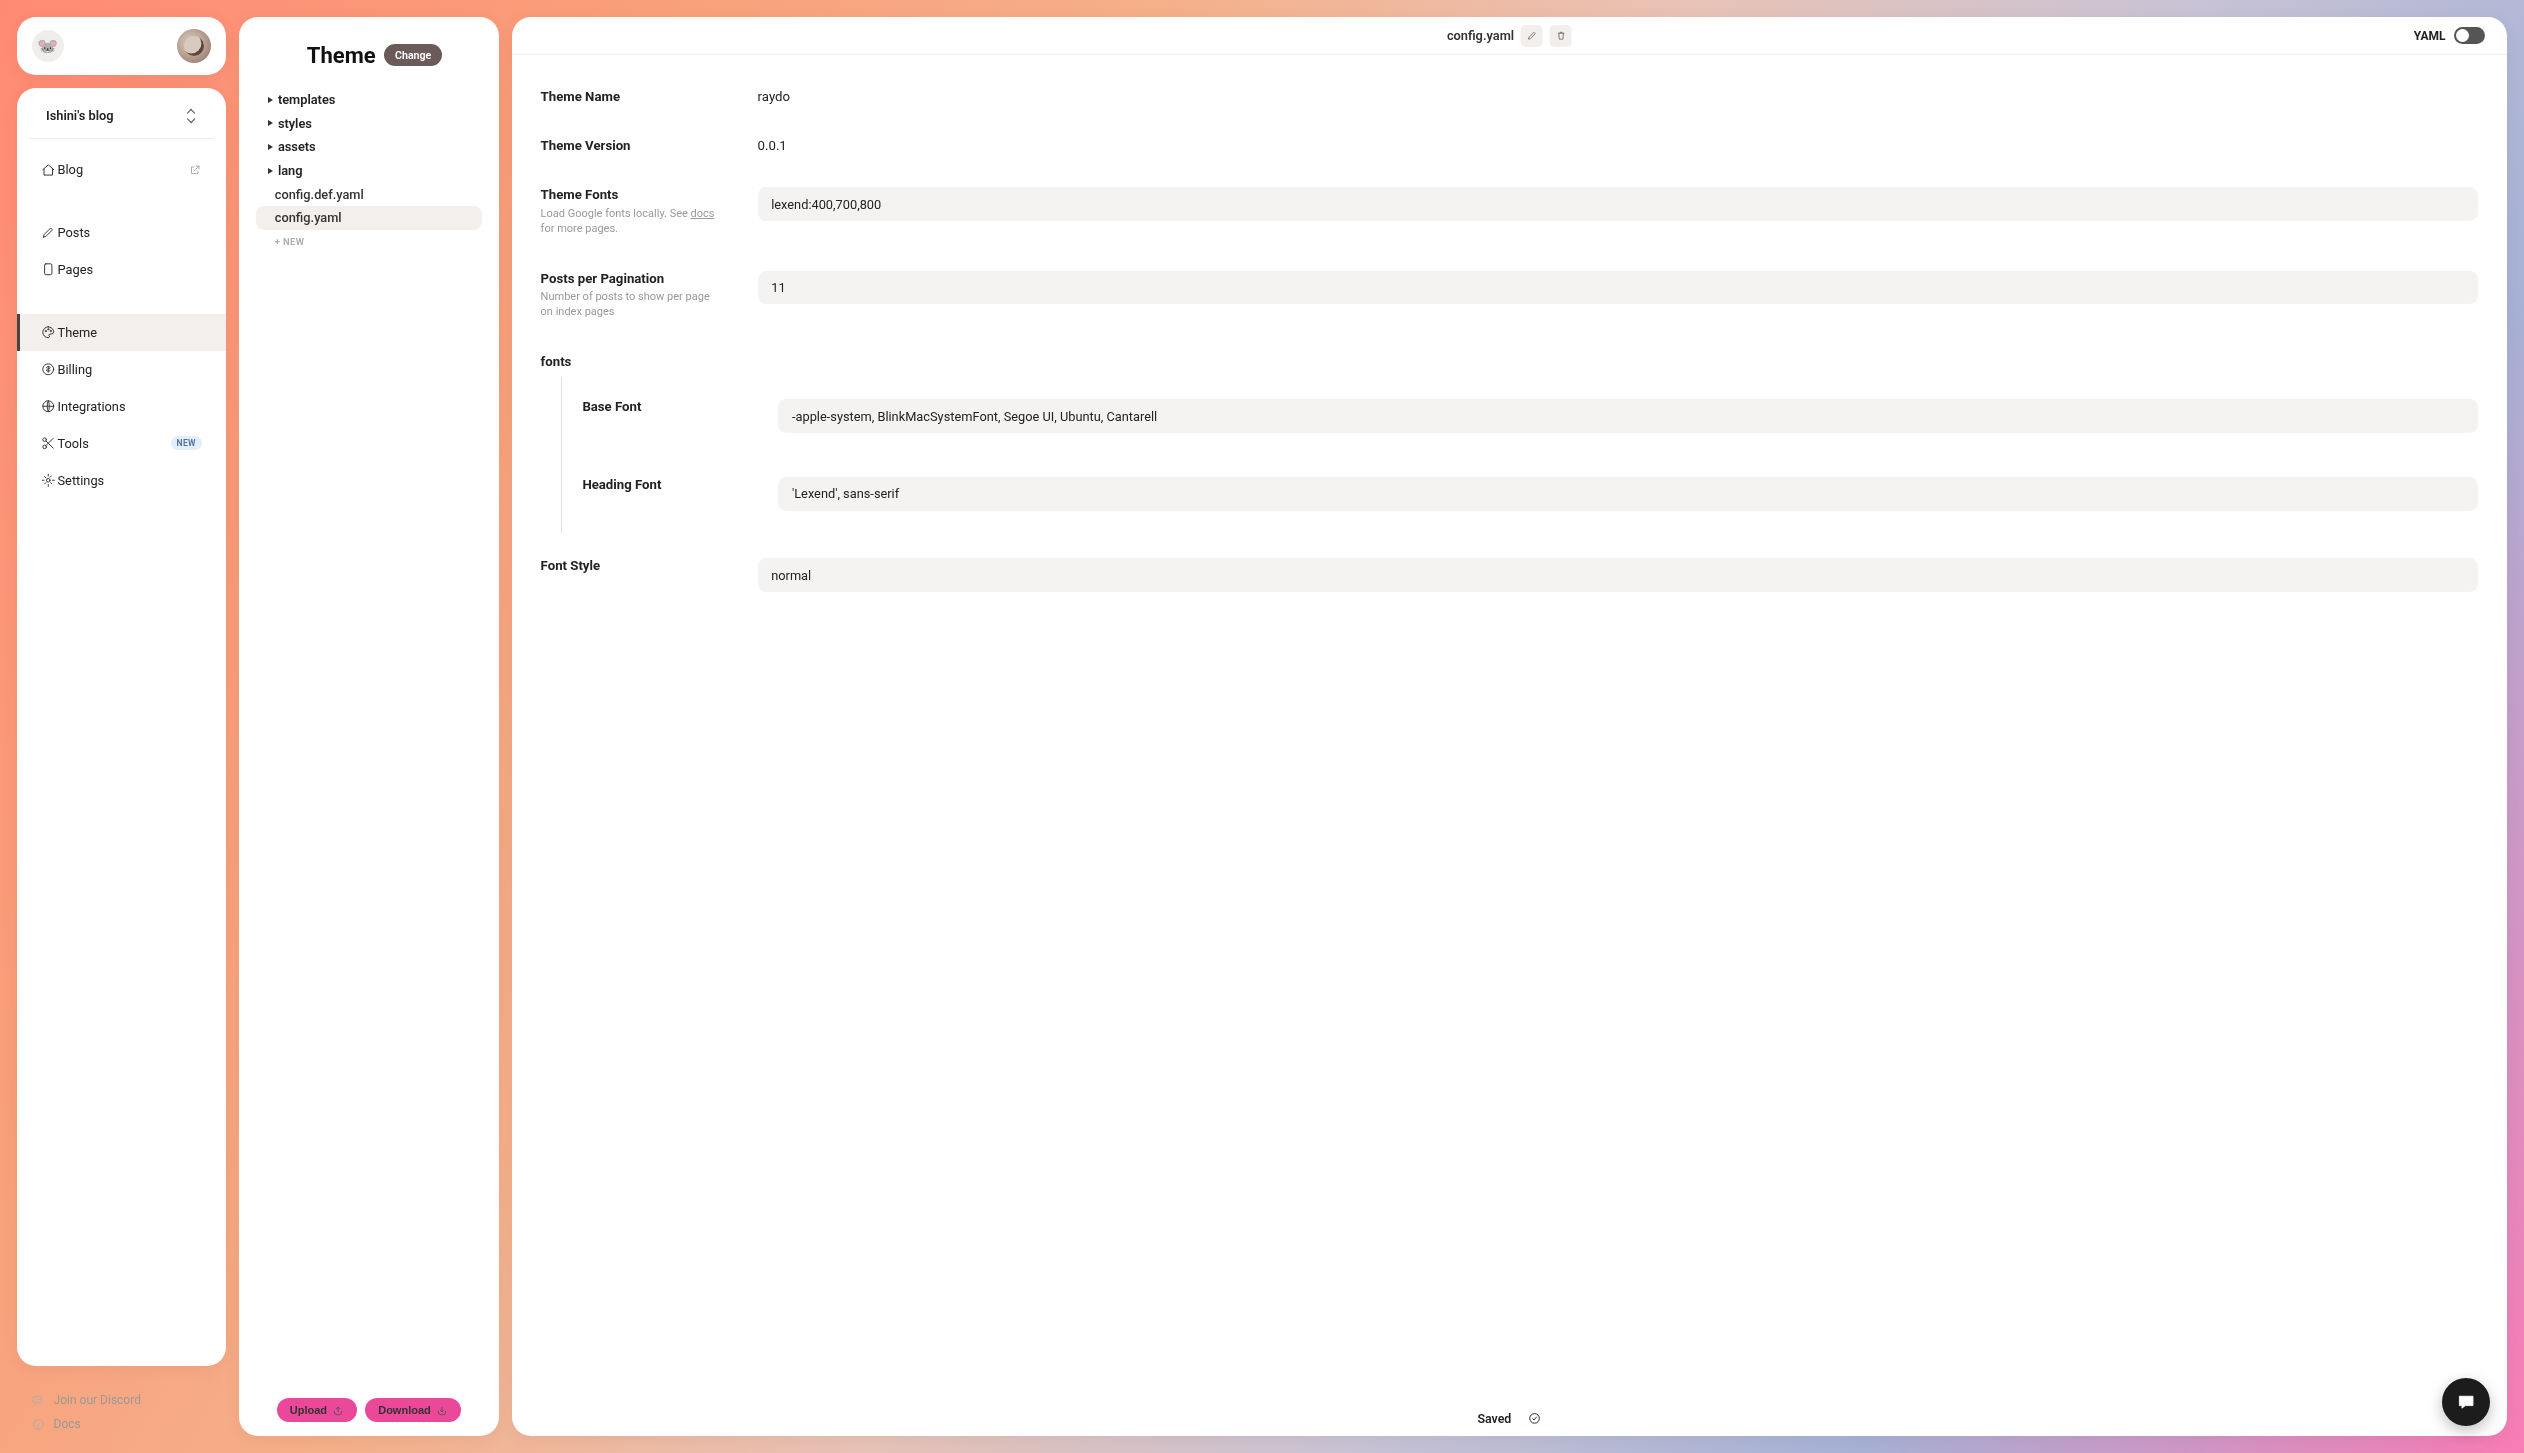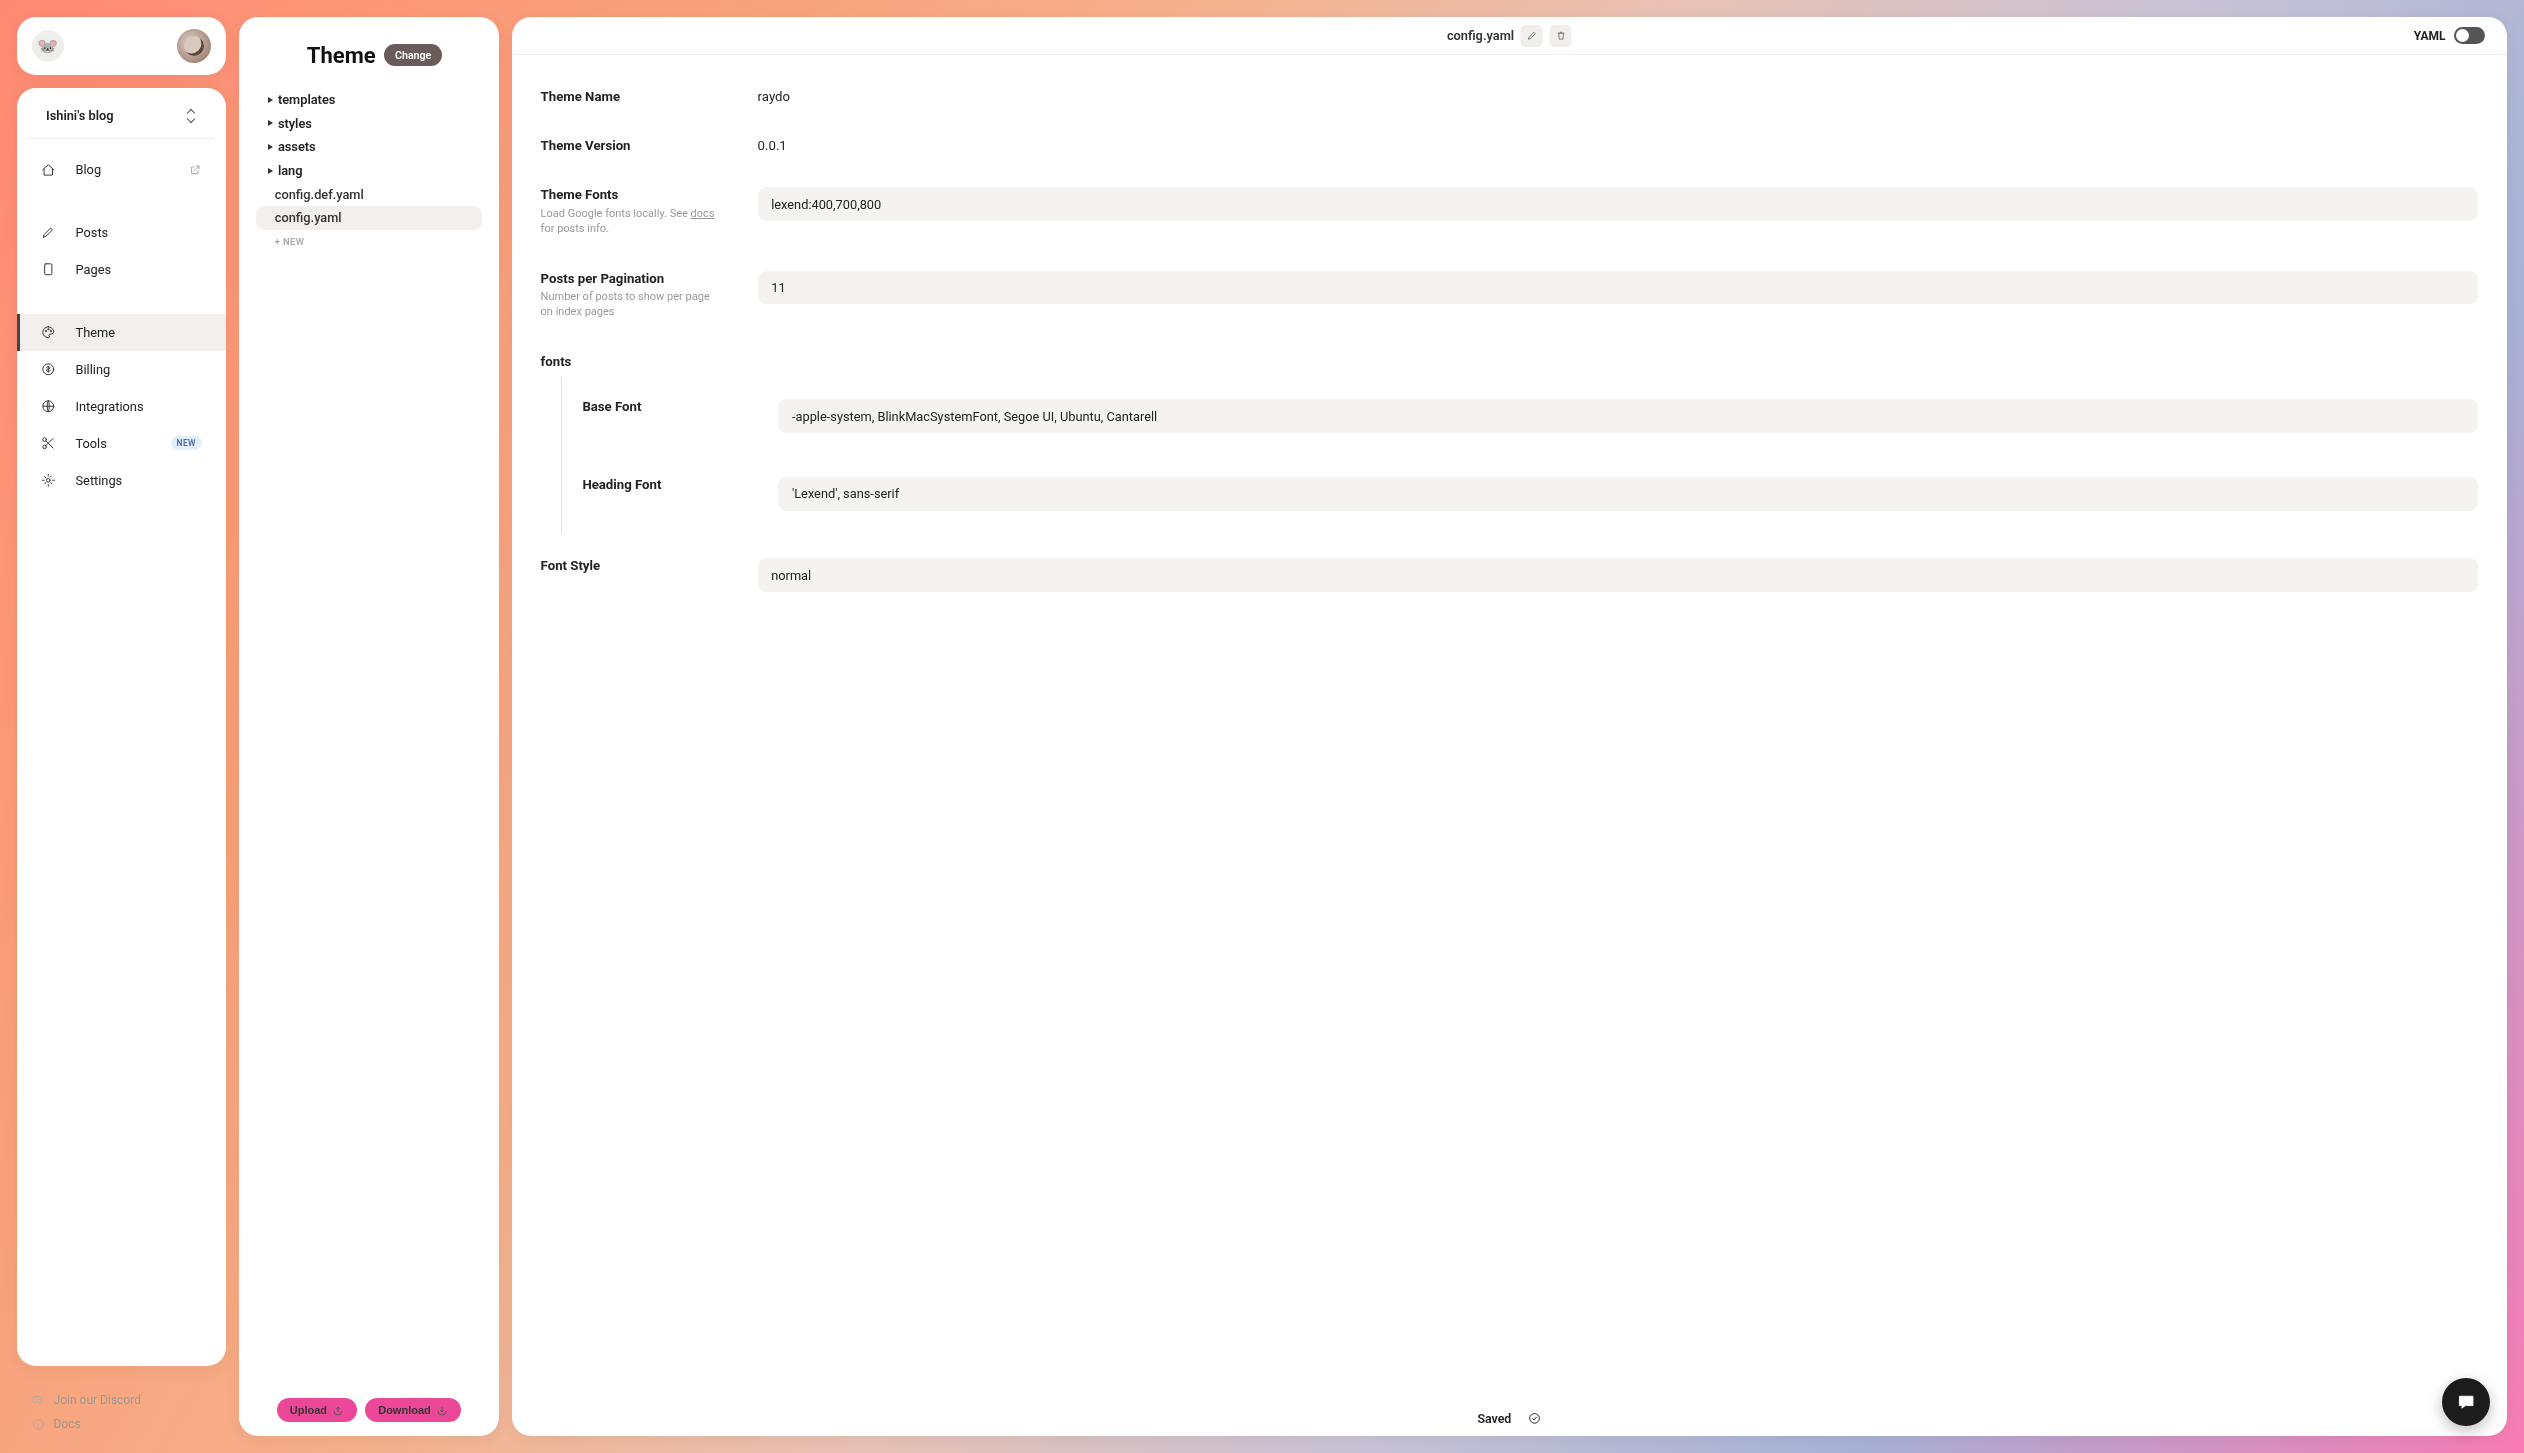--- a/index.html
+++ b/index.html
@@ -87,21 +87,21 @@
     width:5.1px; height:5.1px;
     border-top:1.3px solid #555;
     border-right:1.3px solid #555;
   }
   .chevron-updown::before { top:0; transform: rotate(-45deg); }
   .chevron-updown::after { bottom:0; transform: rotate(135deg); }
 
   .nav-item {
     display:flex;
     align-items:center;
-    gap:20px;
+    gap:2px;
     padding: 11px 24px;
     font-size: 12.8px;
     color:#222;
     cursor:pointer;
     position:relative;
   }
   .nav-item .spacer { flex:1; }
   .nav-item.active {
     background: #f3efec;
   }
@@ -601,21 +601,21 @@
           </div>
         <div class="field-value-col">
             <div class="static-value">0.0.1</div>
           </div>
       </div>
 
       <div class="field-row">
         <div class="field-label-col">
           <div class="field-label">Theme Fonts</div>
           <div class="field-desc">
-            <span>Load Google fonts locally. See </span><a href="#">docs</a><span> for posts info.</span>
+            <span>Load Google fonts locally. See </span><a href="#">docs</a><span> for more pages.</span>
           </div>
         </div>
         <div class="field-value-col">
           <input class="input-box" value="lexend:400,700,800" style="">
         </div>
       </div>
 
       <div class="field-row">
         <div class="field-label-col">
           <div class="field-label">Posts per Pagination</div>

